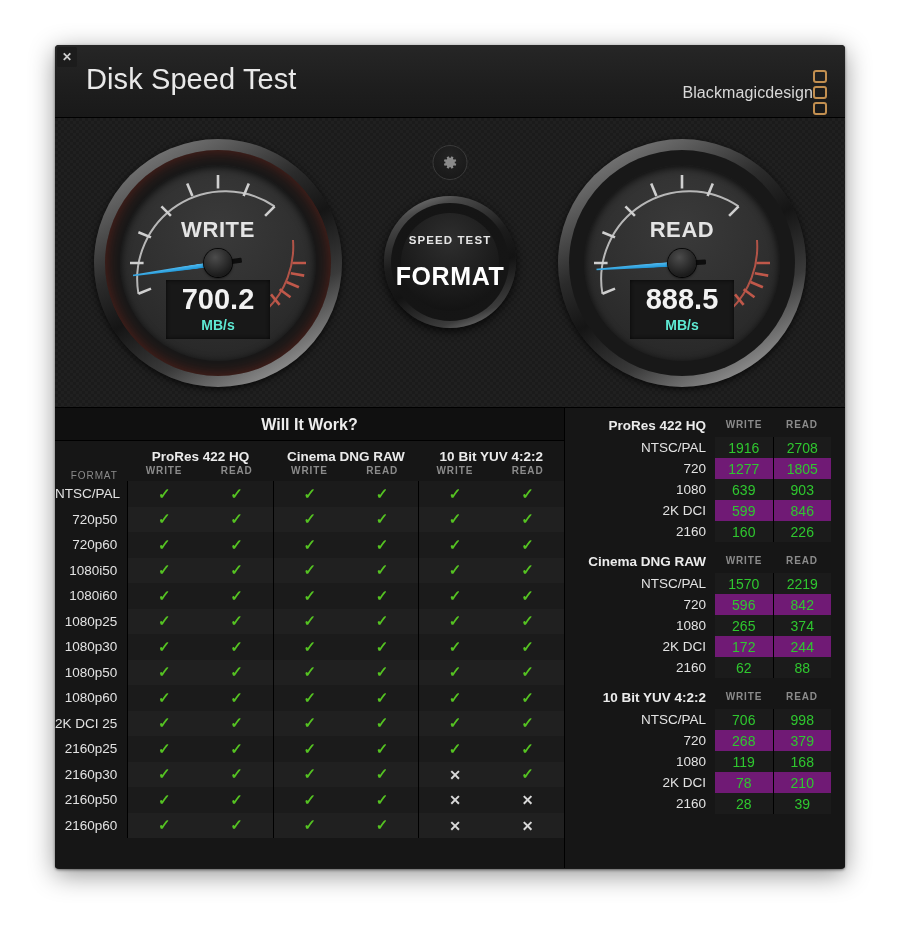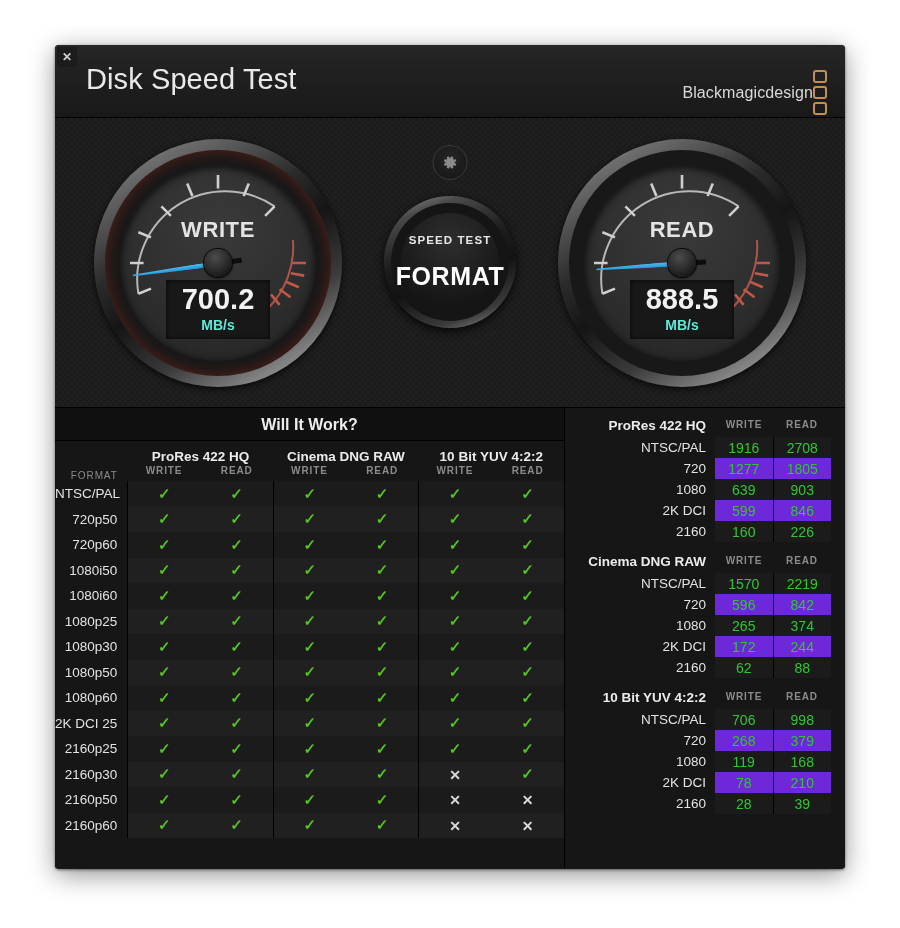--- a/index.html
+++ b/index.html
@@ -369,21 +369,21 @@
   }
   .hf-table td.hf-val {
     font-size: 14px;
     color: #2fc72f;
     text-align: center;
     height: 21px;
     width: 58px;
     margin-top: 40px;
   }
   .hf-table tr.row-odd  td.hf-val { background: #1b1b1b; }
-  .hf-table tr.row-even td.hf-val { background: #6d28d9; }
+  .hf-table tr.row-even td.hf-val { background: #701a75; }
   .hf-table td.hf-sepL { border-left: 1px solid #000; }
 </style>
 </head>
 <body>
 
 <div id="app-window">
 
   <div id="title-bar">
     <div id="close-button">✕</div>
     <div id="app-title">Disk Speed Test</div>

